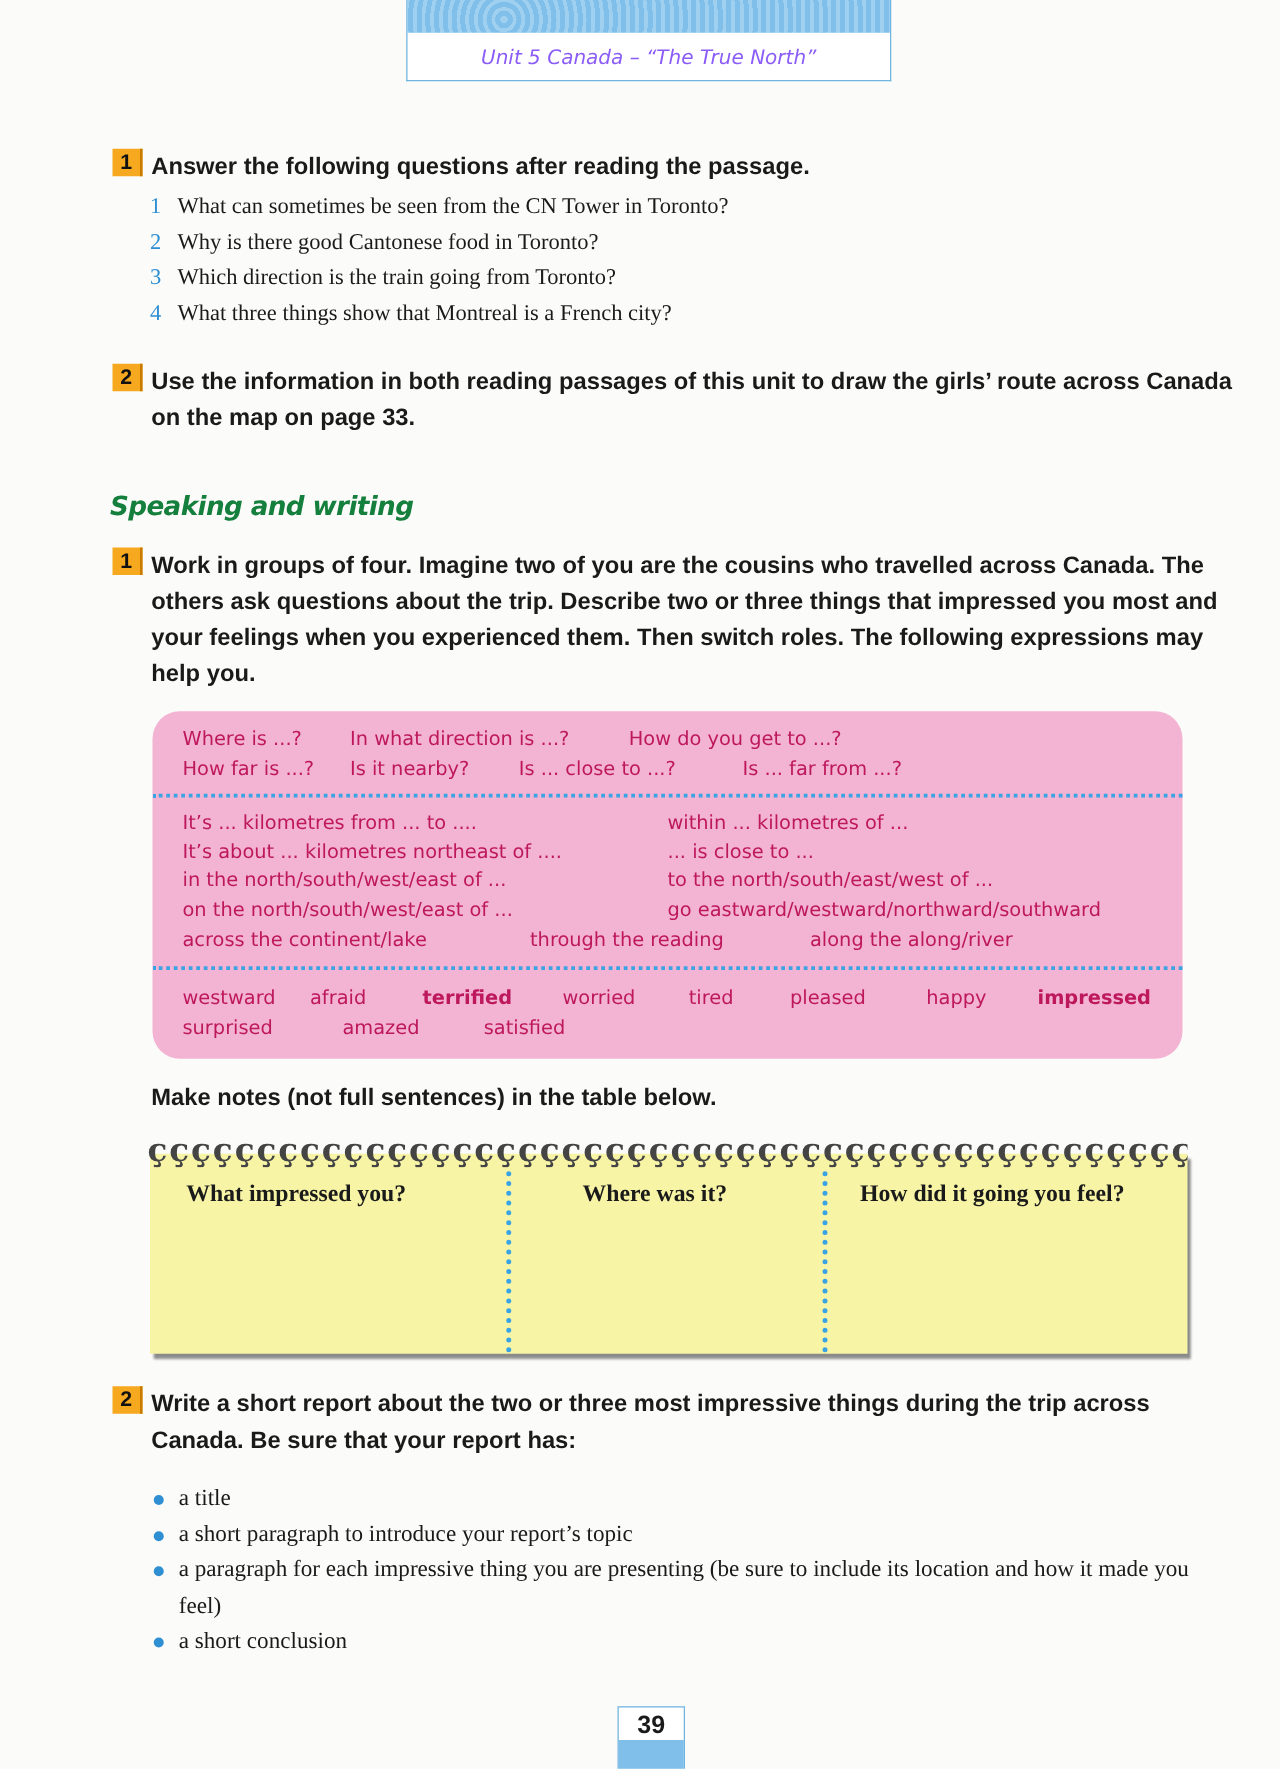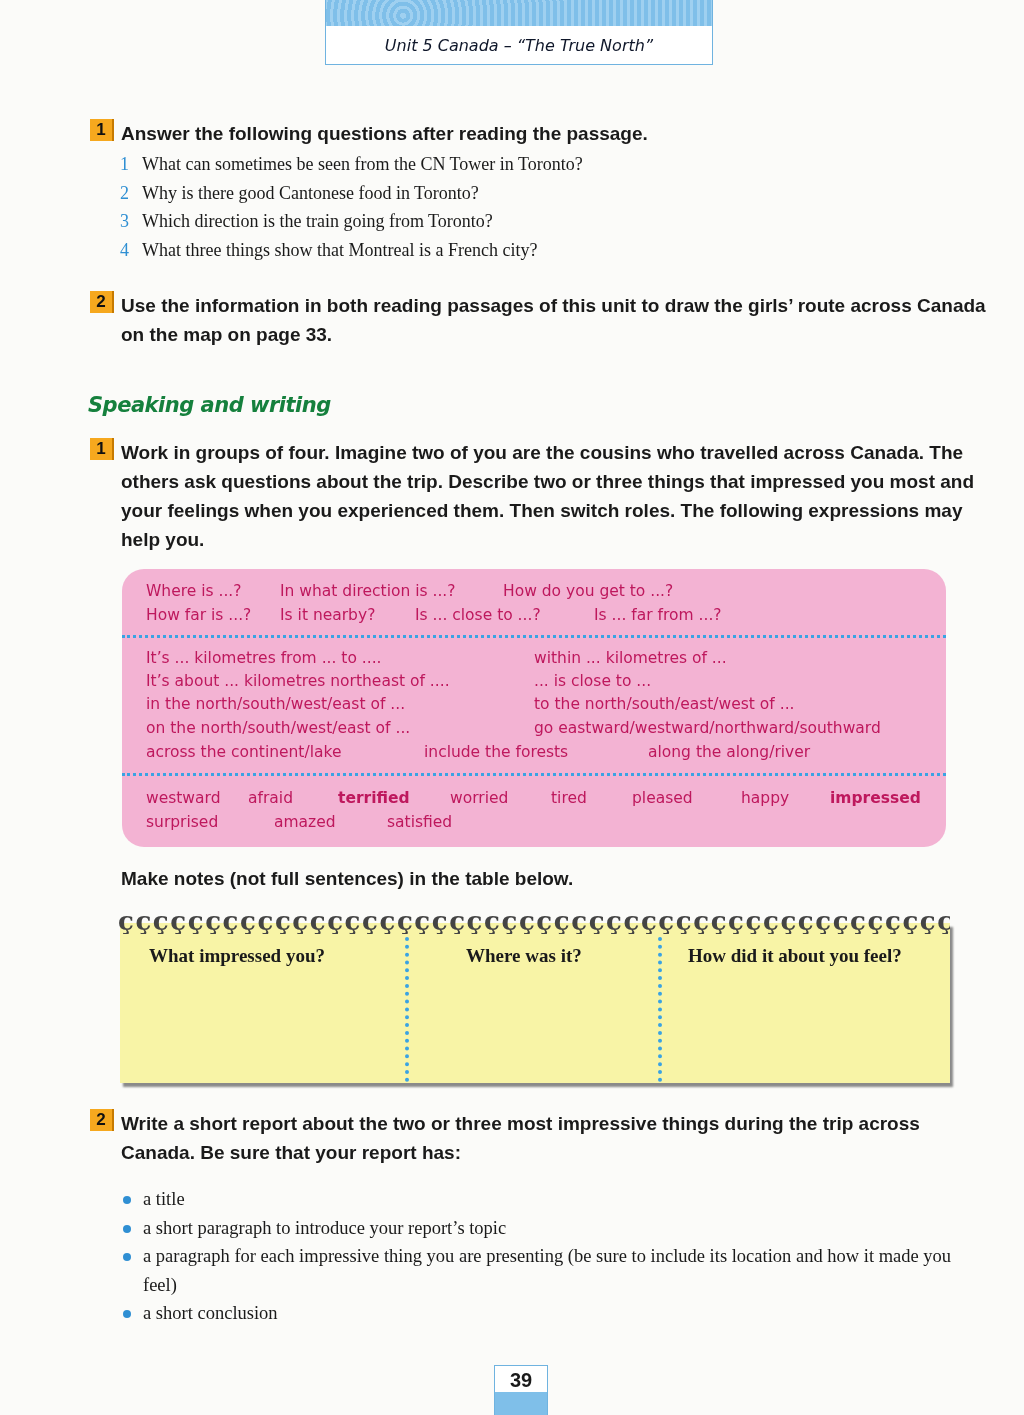--- a/index.html
+++ b/index.html
@@ -1,19 +1,19 @@
 <!DOCTYPE html>
 <html><head>
 <meta charset="utf-8">
 <style>
   html, body { margin:0; padding:0; }
   body { width:1024px; height:1415px; background:#fbfbf9; position:relative; overflow:hidden; font-family:"Liberation Sans", sans-serif; color:#1a1a1a; }
   .header-tab { position:absolute; left:325px; top:0; width:386px; height:64px; border:1px solid #6fb3e0; border-top:none; background:#fff; }
   .header-tab .water { height:26px; background:repeating-radial-gradient(circle at 20% 60%, #9fd0f0 0 3px, #7fbfe9 3px 7px); background-color:#86c4ec; }
-  .header-tab .title { text-align:center; font-family:"DejaVu Sans", sans-serif; font-style:italic; font-size:16px; color:#0f172a; margin-top:10px; }
+  .header-tab .title { text-align:center; font-family:"DejaVu Sans", sans-serif; font-style:italic; font-size:16px; color:#8b5cf6; margin-top:10px; }
   .badge { display:inline-block; width:22px; height:22px; background:#f6a81e; color:#111; font-weight:bold; font-size:17px; text-align:center; line-height:22px; border-right:2px solid #c77a00; margin-right:7px; vertical-align:top; }
   .task { position:absolute; left:90px; width:870px; font-weight:bold; font-size:19px; line-height:29px; }
   .task .text { display:inline; }
   .task-hang { padding-left:31px; text-indent:-31px; }
   .qlist { position:absolute; left:120px; top:150px; font-family:"Liberation Serif", serif; font-size:18px; line-height:28.5px; }
   .qlist .num { color:#2f8fd3; display:inline-block; width:22px; }
   .section-title { position:absolute; left:88px; top:393px; color:#15803d; font-weight:bold; font-style:italic; font-size:21px; font-family:"DejaVu Sans", sans-serif; letter-spacing:-0.5px; }
   .pink-box { position:absolute; left:122px; top:569px; width:824px; height:278px; background:#f3b3d3; border-radius:22px; font-family:"DejaVu Sans", sans-serif; font-size:15.5px; color:#be185d; }
   .pink-box .row { position:absolute; white-space:nowrap; }
   .dotline { position:absolute; left:0; right:0; height:0; border-top:3px dotted #3aa3e3; }
@@ -68,21 +68,21 @@
 
   <div class="row" style="left:24px; top:80px;">It’s ... kilometres from ... to ....</div>
   <div class="row" style="left:412px; top:80px;">within ... kilometres of ...</div>
   <div class="row" style="left:24px; top:103px;">It’s about ... kilometres northeast of ....</div>
   <div class="row" style="left:412px; top:103px;">... is close to ...</div>
   <div class="row" style="left:24px; top:126px;">in the north/south/west/east of ...</div>
   <div class="row" style="left:412px; top:126px;">to the north/south/east/west of ...</div>
   <div class="row" style="left:24px; top:150px;">on the north/south/west/east of ...</div>
   <div class="row" style="left:412px; top:150px;">go eastward/westward/northward/southward</div>
   <div class="row" style="left:24px; top:174px;">across the continent/lake</div>
-  <div class="row" style="left:302px; top:174px;">include the forests</div>
+  <div class="row" style="left:302px; top:174px;">through the reading</div>
   <div class="row" style="left:526px; top:174px;">along the along/river</div>
 
   <div class="dotline" style="top:204px;"></div>
 
   <div class="feel">
     <div class="row" style="left:24px; top:220px;">westward</div>
     <div class="row" style="left:126px; top:220px;">afraid</div>
     <div class="row" style="left:216px; top:220px; font-weight:bold;">terrified</div>
     <div class="row" style="left:328px; top:220px;">worried</div>
     <div class="row" style="left:429px; top:220px;">tired</div>
@@ -95,21 +95,21 @@
   </div>
 </div>
 
 <div class="notes-label">Make notes (not full sentences) in the table below.</div>
 <div class="notebook"></div>
 <div class="spiral">ççççççççççççççççççççççççççççççççççççççççççççççççç</div>
 <div class="vdots" style="left:405px;"></div>
 <div class="vdots" style="left:658px;"></div>
 <div class="col-head" style="left:149px;">What impressed you?</div>
 <div class="col-head" style="left:466px;">Where was it?</div>
-<div class="col-head" style="left:688px;">How did it about you feel?</div>
+<div class="col-head" style="left:688px;">How did it going you feel?</div>
 
 <div class="task task-hang" style="top:1109px;">
   <span class="badge" style="text-indent:0">2</span><span class="text">Write a short report about the two or three most impressive things during the trip across Canada. Be sure that your report has:</span>
 </div>
 <div class="bullets">
   <div class="b">a title</div>
   <div class="b">a short paragraph to introduce your report’s topic</div>
   <div class="b">a paragraph for each impressive thing you are presenting (be sure to include its location and how it made you feel)</div>
   <div class="b">a short conclusion</div>
 </div>

